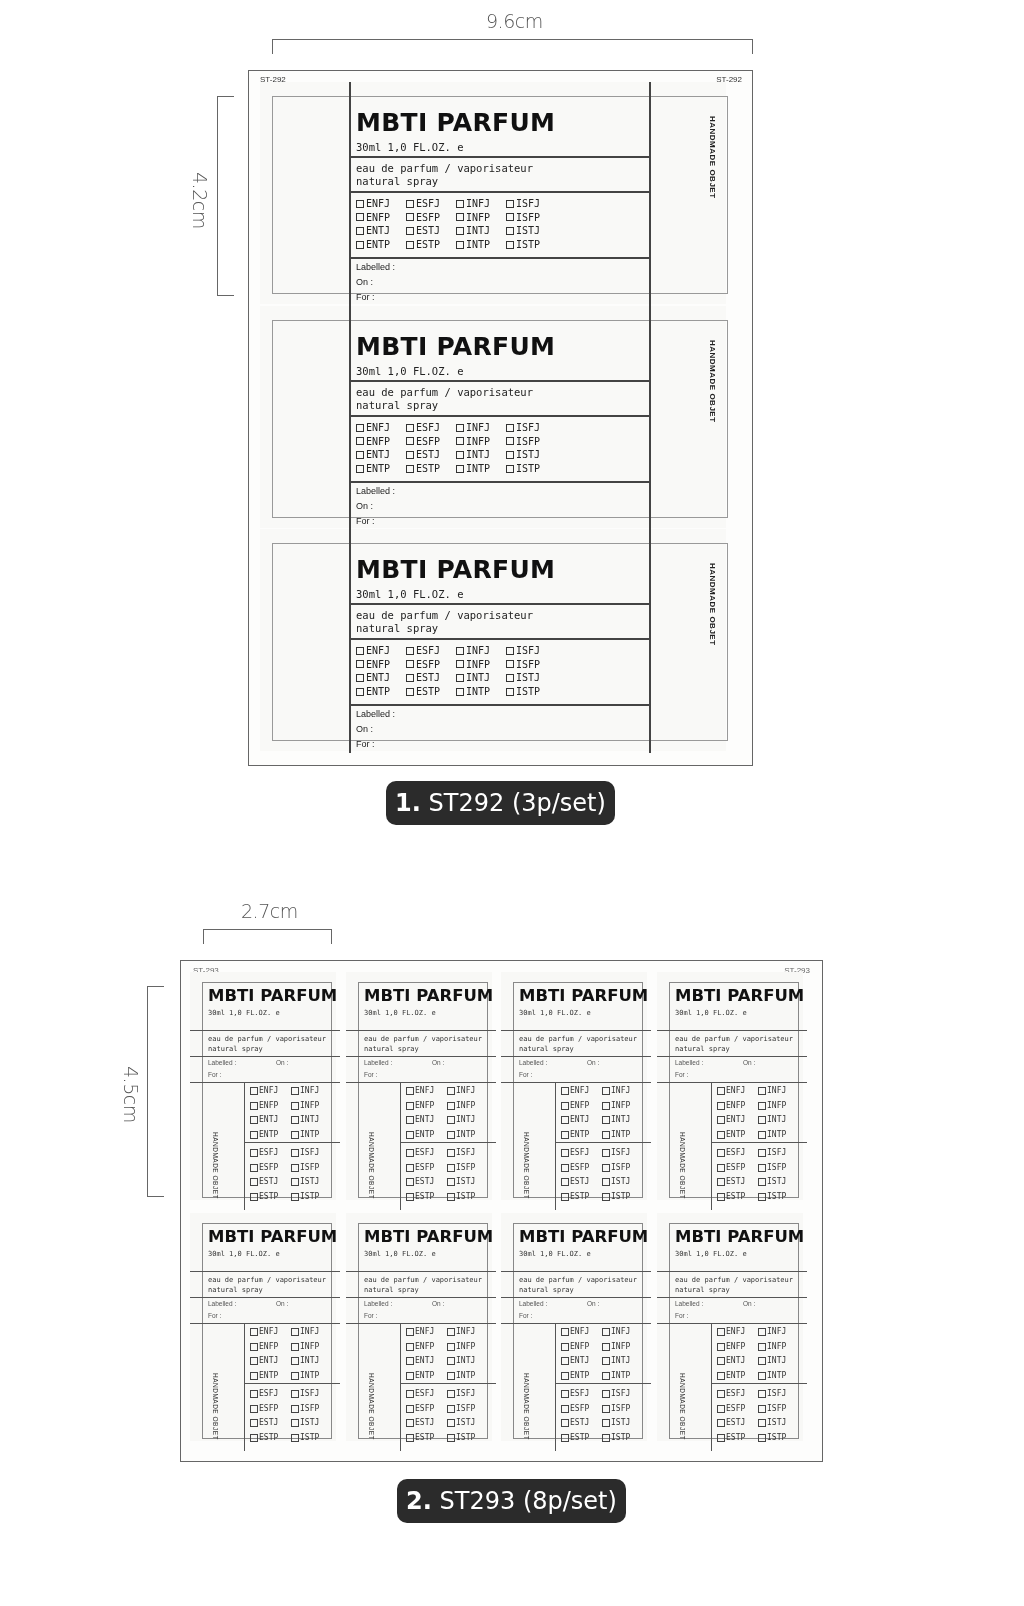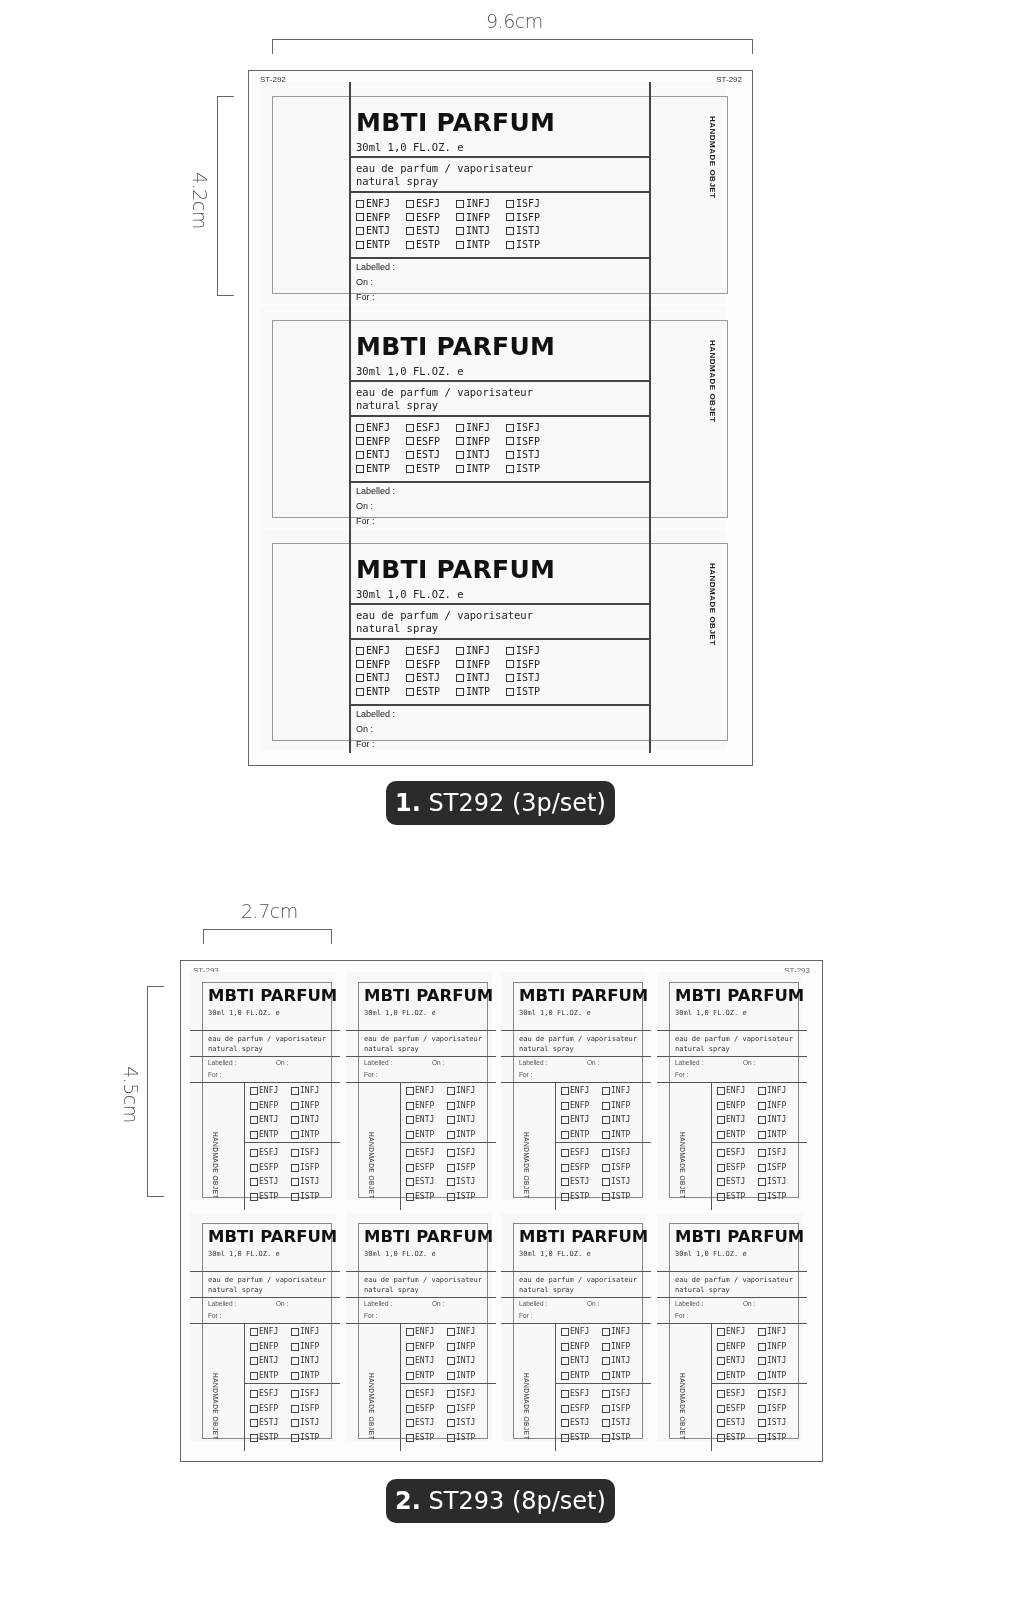--- a/index.html
+++ b/index.html
@@ -999,16 +999,16 @@
           </div>
           <div class="cb">
             <i></i>
             <span>ISTP</span>
           </div>
         </div>
     <div class="vert" style="left:22px; top:160px;">HANDMADE OBJET</div>
   </div>
     </div>
 
-  <div class="tag" style="left:386px; top:1479px; width:229px; height:44px;">
+  <div class="tag" style="left:397px; top:1479px; width:229px; height:44px;">
     <b>2.</b> <span>ST293 (8p/set)</span>
   </div>
 </div>
 
 </body></html>

